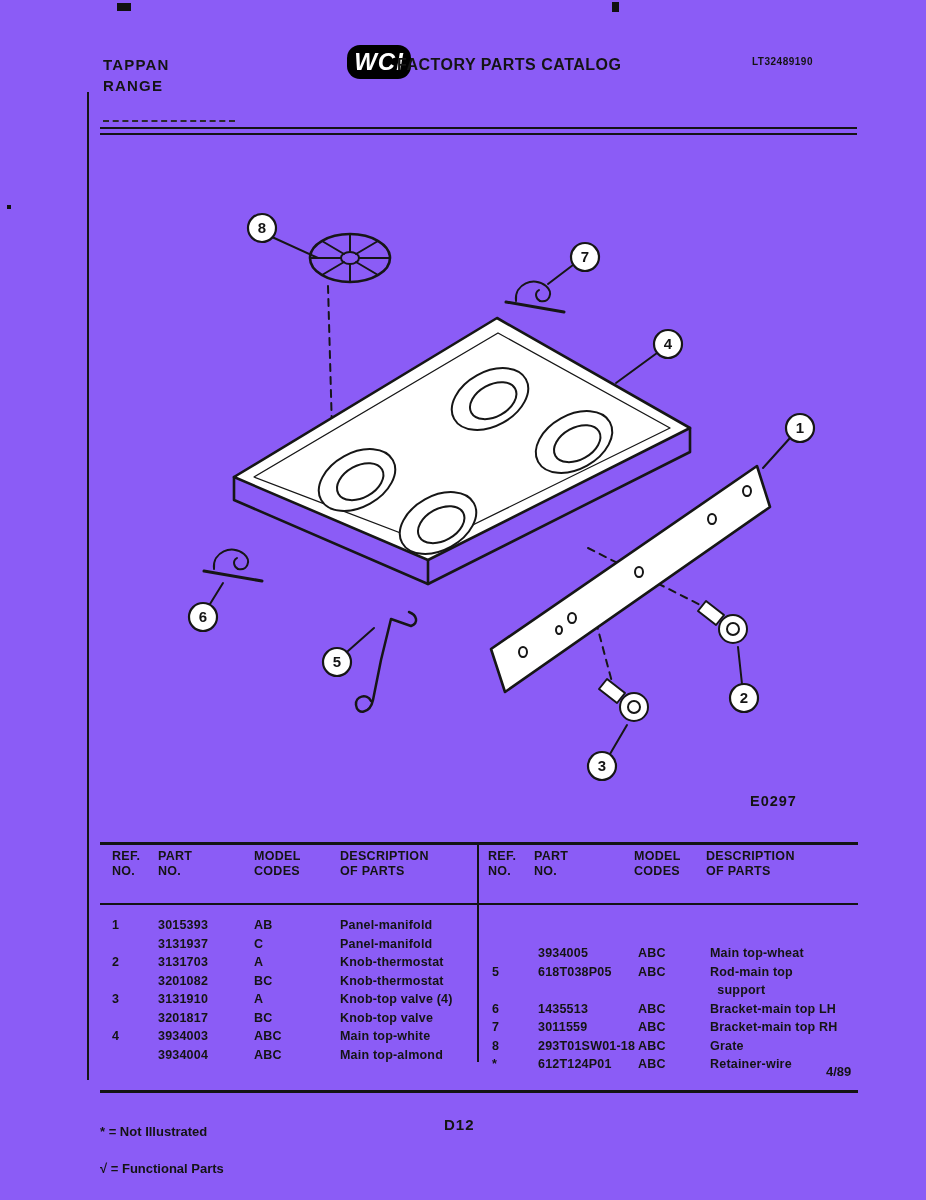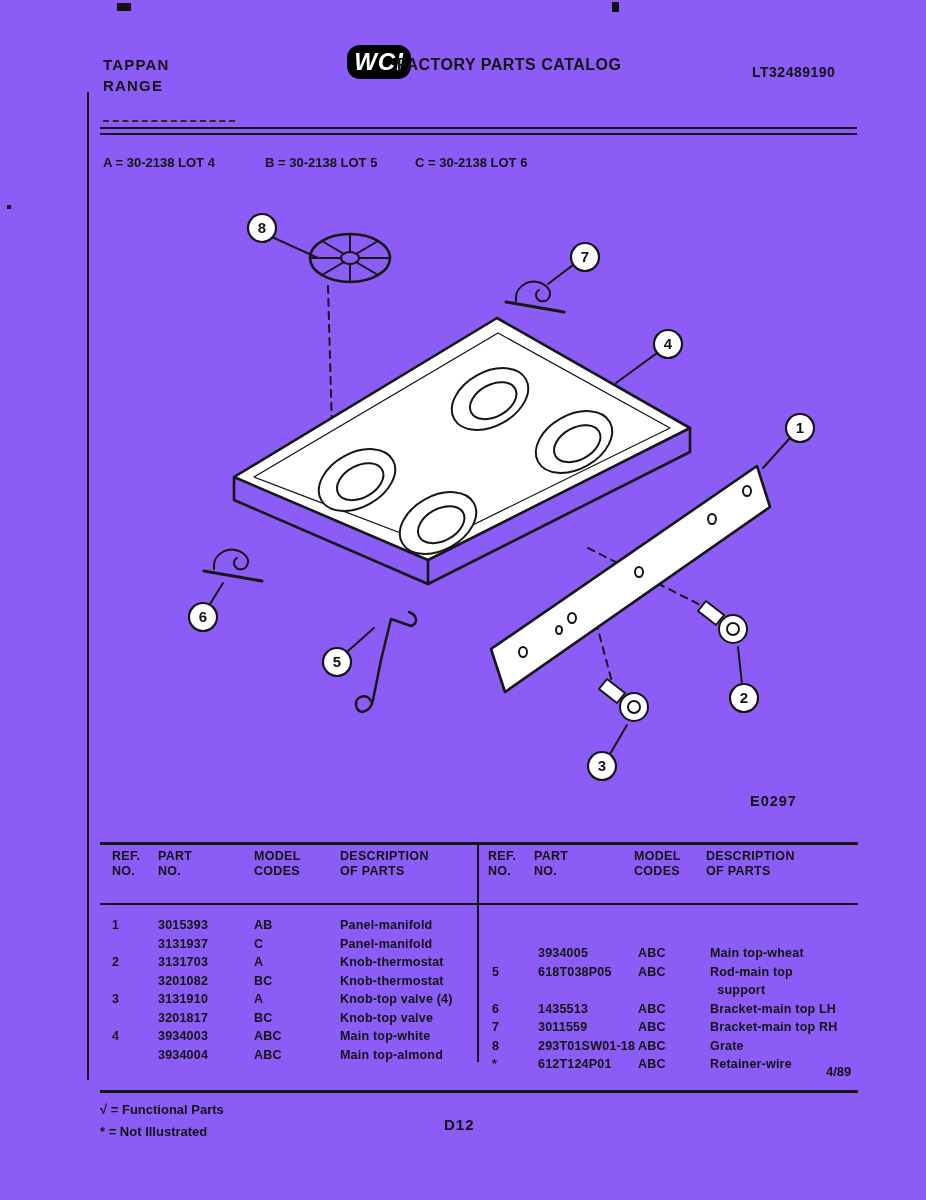--- a/index.html
+++ b/index.html
@@ -12,21 +12,21 @@
   .abs { position:absolute; }
   .speck { position:absolute; background:#111; }
   .edge-line { position:absolute; left:87px; top:92px; width:2px; height:988px; background:#161616; }
   .brand { font-size:15px; letter-spacing:1.2px; line-height:21px; }
   .logo {
     position:absolute; left:347px; top:45px; width:64px; height:34px; background:#000;
     color:#fff; border-radius:13px; display:flex; align-items:center; justify-content:center;
     font-style:italic; font-size:24px; letter-spacing:1px;
   }
   .catalog-title { position:absolute; left:397px; top:56px; font-size:16px; letter-spacing:0.5px; }
-  .doc-number { position:absolute; left:752px; top:56px; font-size:14px; letter-spacing:0.5px;margin-top:8px; }
+  .doc-number { position:absolute; left:752px; top:56px; font-size:10px; letter-spacing:0.5px; }
   .dashed-artifact { position:absolute; left:103px; top:120px; width:132px; border-top:2px dashed #2a2a2a; }
   .double-rule { position:absolute; left:100px; top:127px; width:757px; height:8px;
     border-top:2.5px solid #141414; border-bottom:2px solid #141414; }
   .model-line { position:absolute; left:103px; top:155px; width:600px; height:18px; font-size:13px; }
   .model-line span { position:absolute; top:0; white-space:nowrap; }
   .tline { position:absolute; border-top:3px solid #141414; }
   .vline { position:absolute; width:2px; background:#141414; }
   .thead, .tbody { display:grid; position:absolute; }
   .thead { font-size:12.5px; line-height:15px; letter-spacing:0.3px; }
   .td { font-size:12.5px; line-height:18.5px; white-space:pre-wrap; letter-spacing:0.2px; }
@@ -51,25 +51,20 @@
   </div>
   <div class="logo">
     <span>WCI</span>
   </div>
   <div class="catalog-title">FACTORY PARTS CATALOG</div>
   <div class="doc-number">LT32489190</div>
 
   <div class="dashed-artifact"></div>
   <div class="double-rule"></div>
 
-  <div class="model-line">
-    <span style="left:0;">A = 30-2138 LOT 4</span>
-    <span style="left:162px;">B = 30-2138 LOT 5</span>
-    <span style="left:312px;">C = 30-2138 LOT 6</span>
-  </div>
 
   <svg class="abs" style="left:0; top:0;" width="926" height="1200" viewBox="0 0 926 1200">
     <g stroke="#161616" stroke-width="2" fill="none" stroke-linecap="round" stroke-linejoin="round">
 
       <g>
         <ellipse cx="350" cy="258" rx="40" ry="24" stroke-width="2.6"></ellipse>
         <ellipse cx="350" cy="258" rx="9" ry="6"></ellipse>
         <line x1="390" y1="258" x2="359" y2="258"></line>
         <line x1="378" y1="275" x2="356" y2="262"></line>
         <line x1="350" y1="282" x2="350" y2="264"></line>
@@ -302,18 +297,18 @@
     <div class="td">293T01SW01-18</div>
     <div class="td">ABC</div>
     <div class="td">Grate</div>
 
     <div class="td">*</div>
     <div class="td">612T124P01</div>
     <div class="td">ABC</div>
     <div class="td">Retainer-wire</div>
   </div>
 
-  <div class="footer-note" style="left:100px; top:1102px;">√ = Functional Parts</div>
+  <div class="footer-note" style="left:100px; top:1161px;">√ = Functional Parts</div>
   <div class="footer-note" style="left:100px; top:1124px;">* = Not Illustrated</div>
   <div class="page-number">D12</div>
   <div class="revision">4/89</div>
 
 </div>
 
 </body></html>

